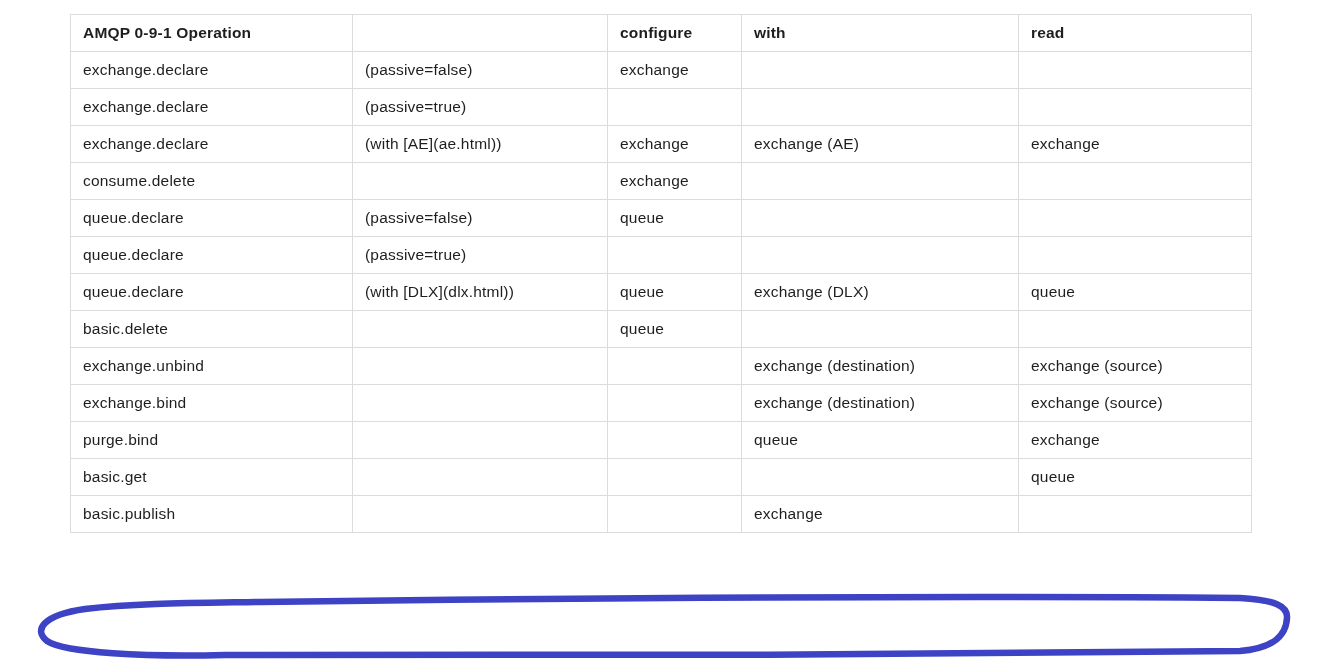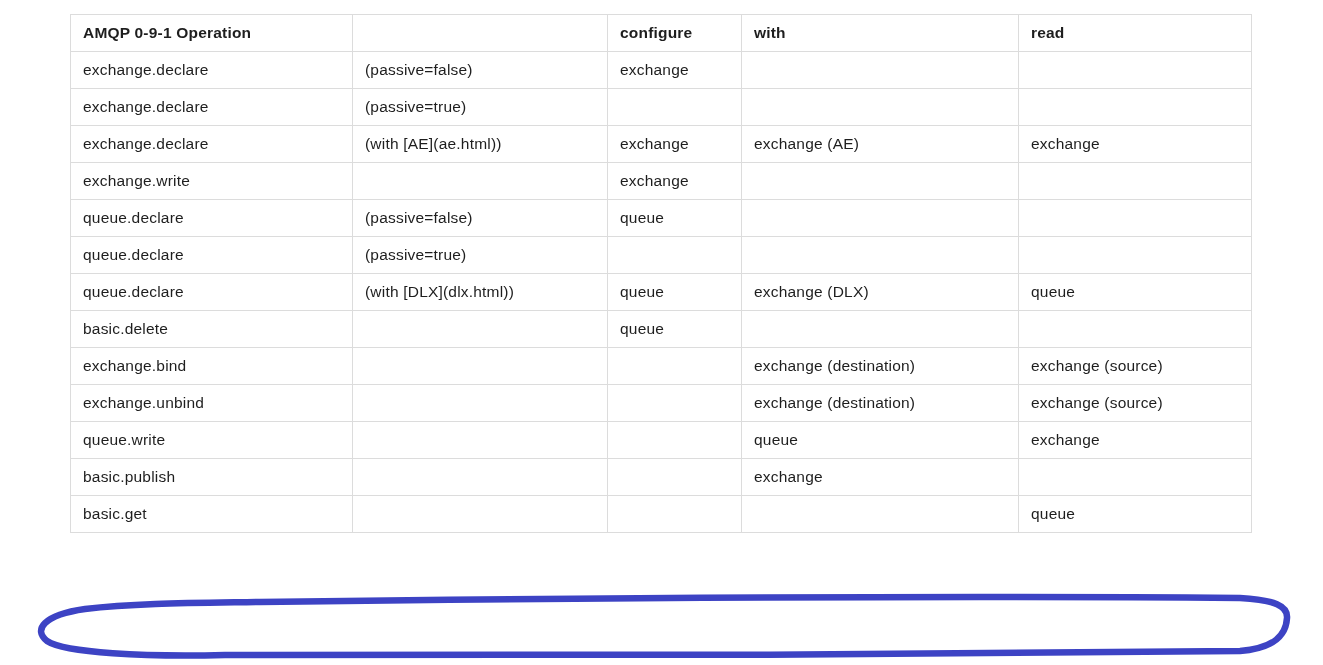--- a/index.html
+++ b/index.html
@@ -91,21 +91,21 @@
             <td></td>
           </tr>
           <tr>
             <td>exchange.declare</td>
             <td>(with [AE](ae.html))</td>
             <td>exchange</td>
             <td>exchange (AE)</td>
             <td>exchange</td>
           </tr>
           <tr>
-            <td>exchange.write</td>
+            <td>consume.delete</td>
             <td></td>
             <td>exchange</td>
             <td></td>
             <td></td>
           </tr>
           <tr>
             <td>queue.declare</td>
             <td>(passive=false)</td>
             <td>queue</td>
             <td></td>
@@ -126,53 +126,53 @@
             <td>queue</td>
           </tr>
           <tr>
             <td>basic.delete</td>
             <td></td>
             <td>queue</td>
             <td></td>
             <td></td>
           </tr>
           <tr>
+            <td>exchange.unbind</td>
+            <td></td>
+            <td></td>
+            <td>exchange (destination)</td>
+            <td>exchange (source)</td>
+          </tr>
+          <tr>
             <td>exchange.bind</td>
             <td></td>
             <td></td>
             <td>exchange (destination)</td>
             <td>exchange (source)</td>
           </tr>
           <tr>
-            <td>exchange.unbind</td>
-            <td></td>
-            <td></td>
-            <td>exchange (destination)</td>
-            <td>exchange (source)</td>
-          </tr>
-          <tr>
-            <td>queue.write</td>
+            <td>purge.bind</td>
             <td></td>
             <td></td>
             <td>queue</td>
             <td>exchange</td>
+          </tr>
+          <tr>
+            <td>basic.get</td>
+            <td></td>
+            <td></td>
+            <td></td>
+            <td>queue</td>
           </tr>
           <tr>
             <td>basic.publish</td>
             <td></td>
             <td></td>
             <td>exchange</td>
             <td></td>
-          </tr>
-          <tr>
-            <td>basic.get</td>
-            <td></td>
-            <td></td>
-            <td></td>
-            <td>queue</td>
           </tr>
         </tbody>
     </table>
   </div>
 
   <svg class="annotation-svg" viewBox="0 0 1280 80" fill="none" stroke-linecap="round" stroke-linejoin="round">
     <path stroke-width="6.5" fill="none" d="M 235 17
              C 560 13, 900 10.5, 1215 13
              C 1250 15, 1263 21, 1262 33
              C 1261 50, 1250 63, 1215 66

